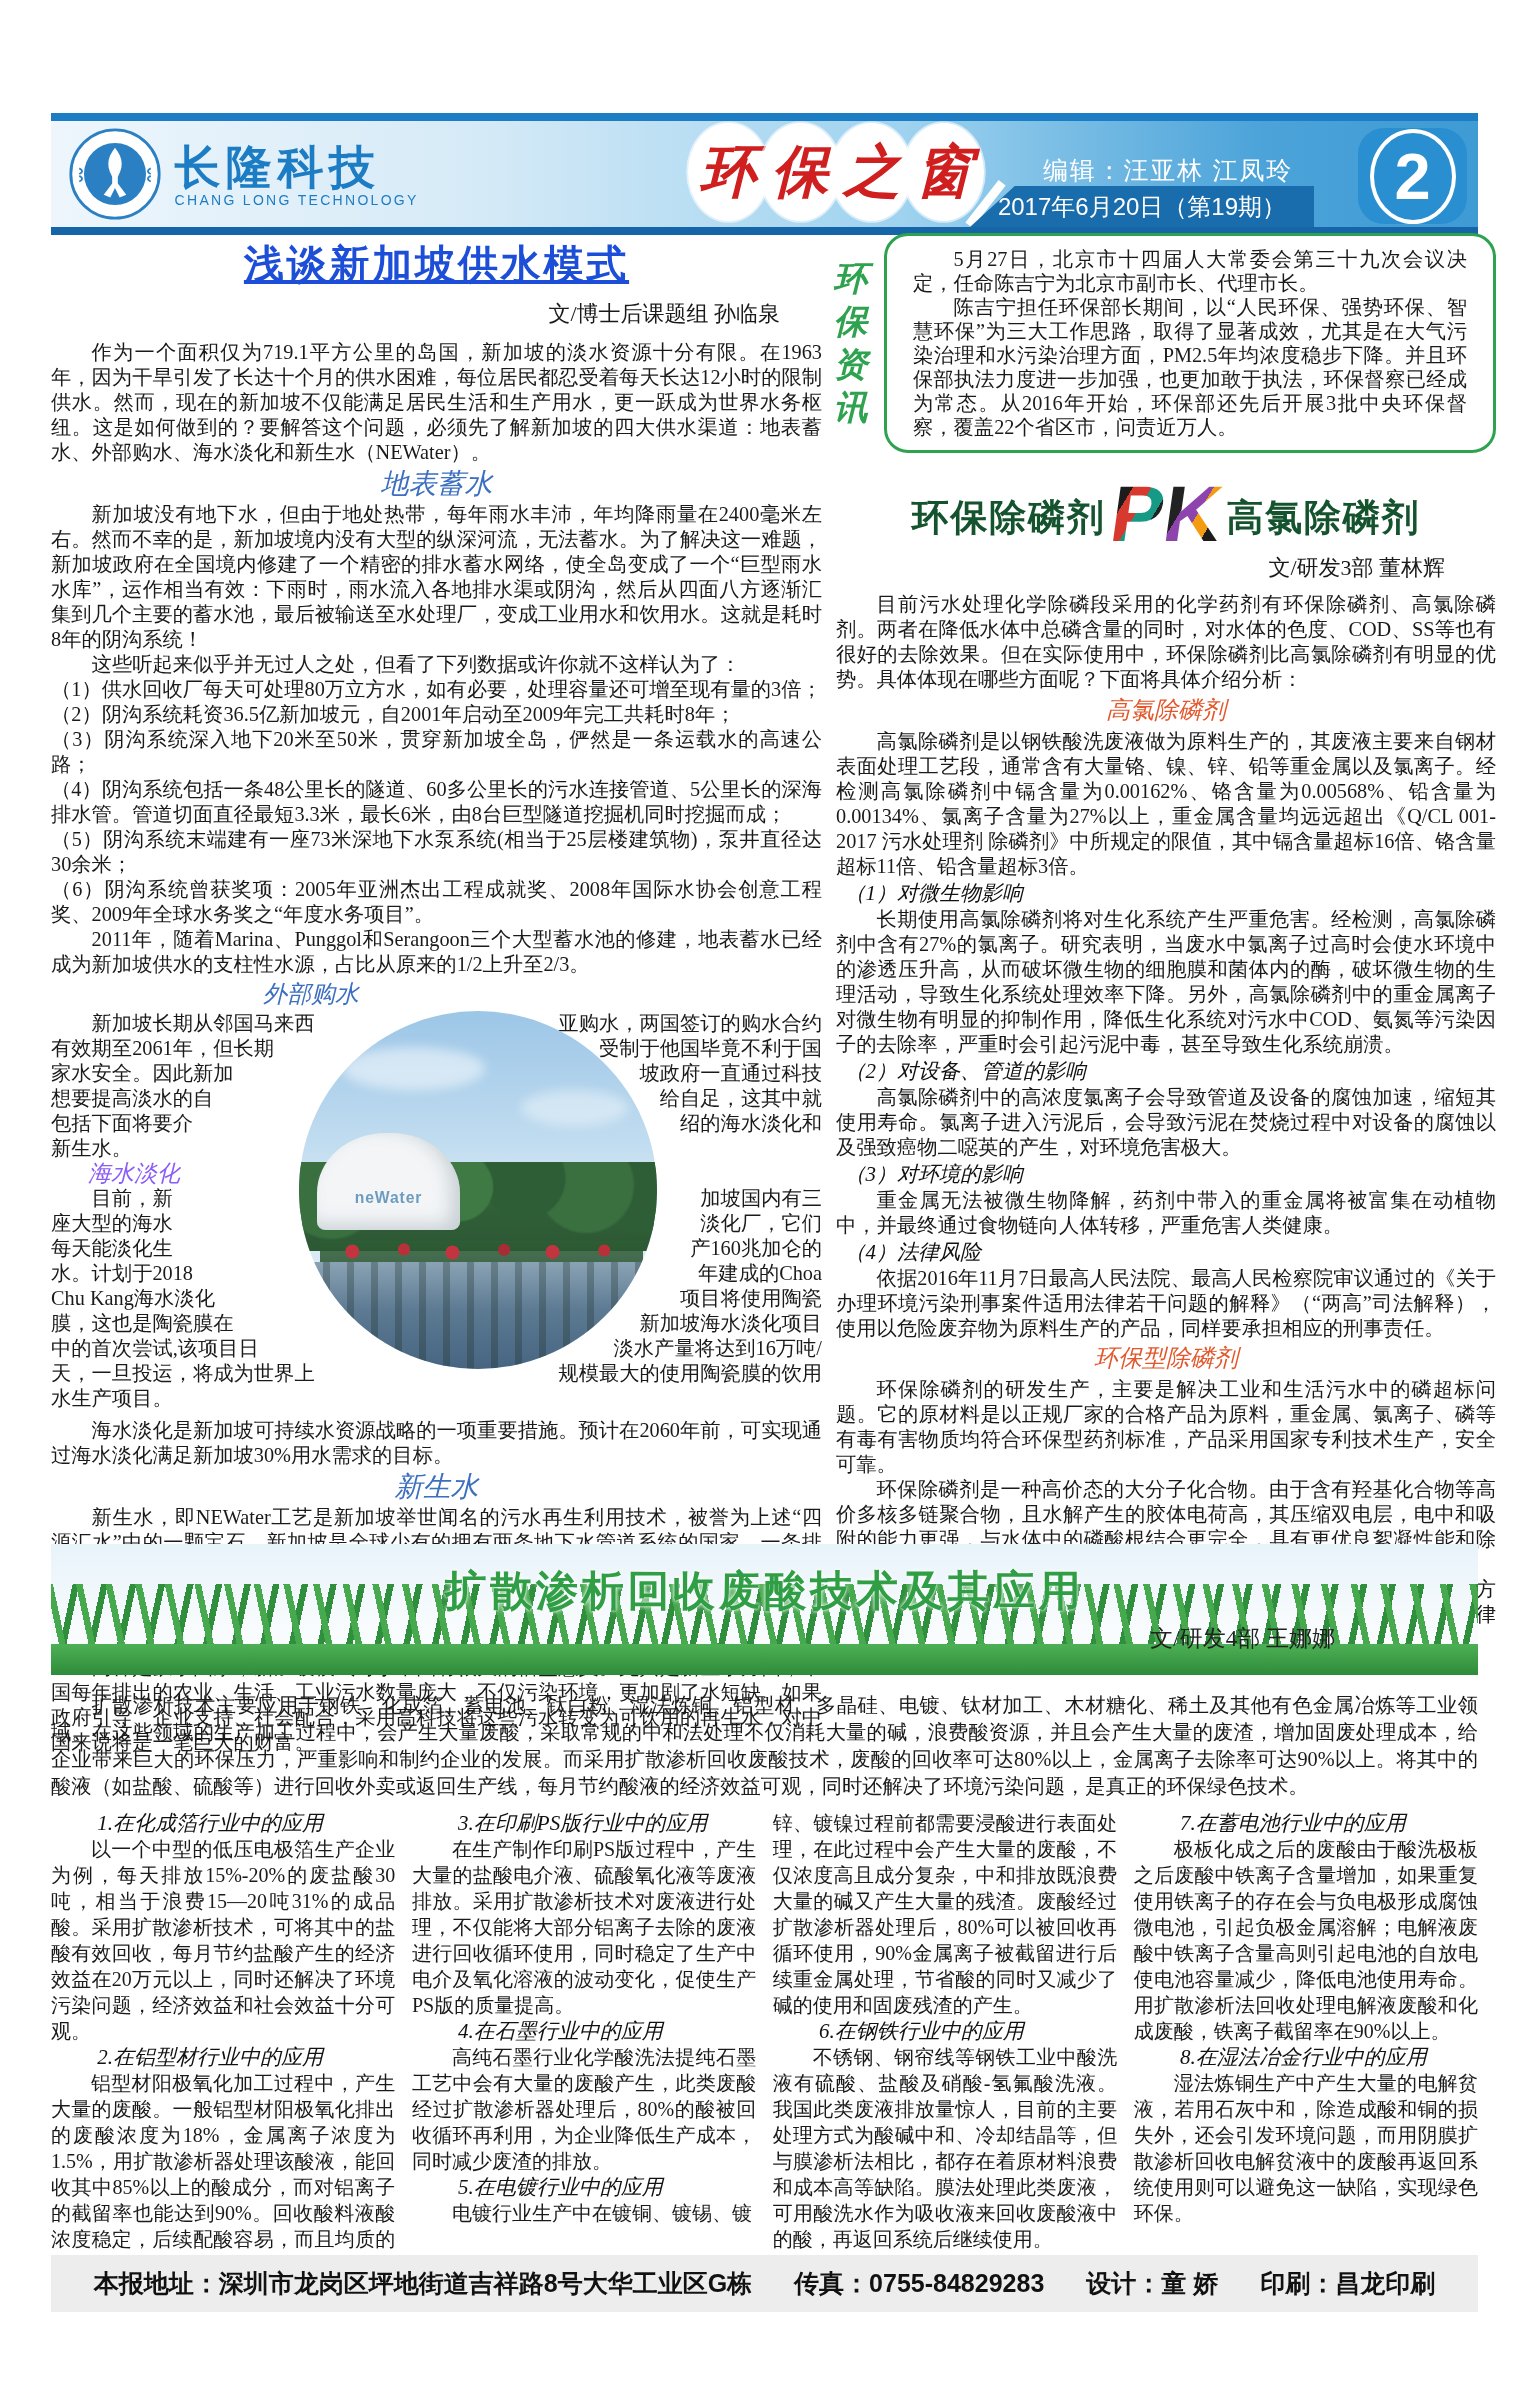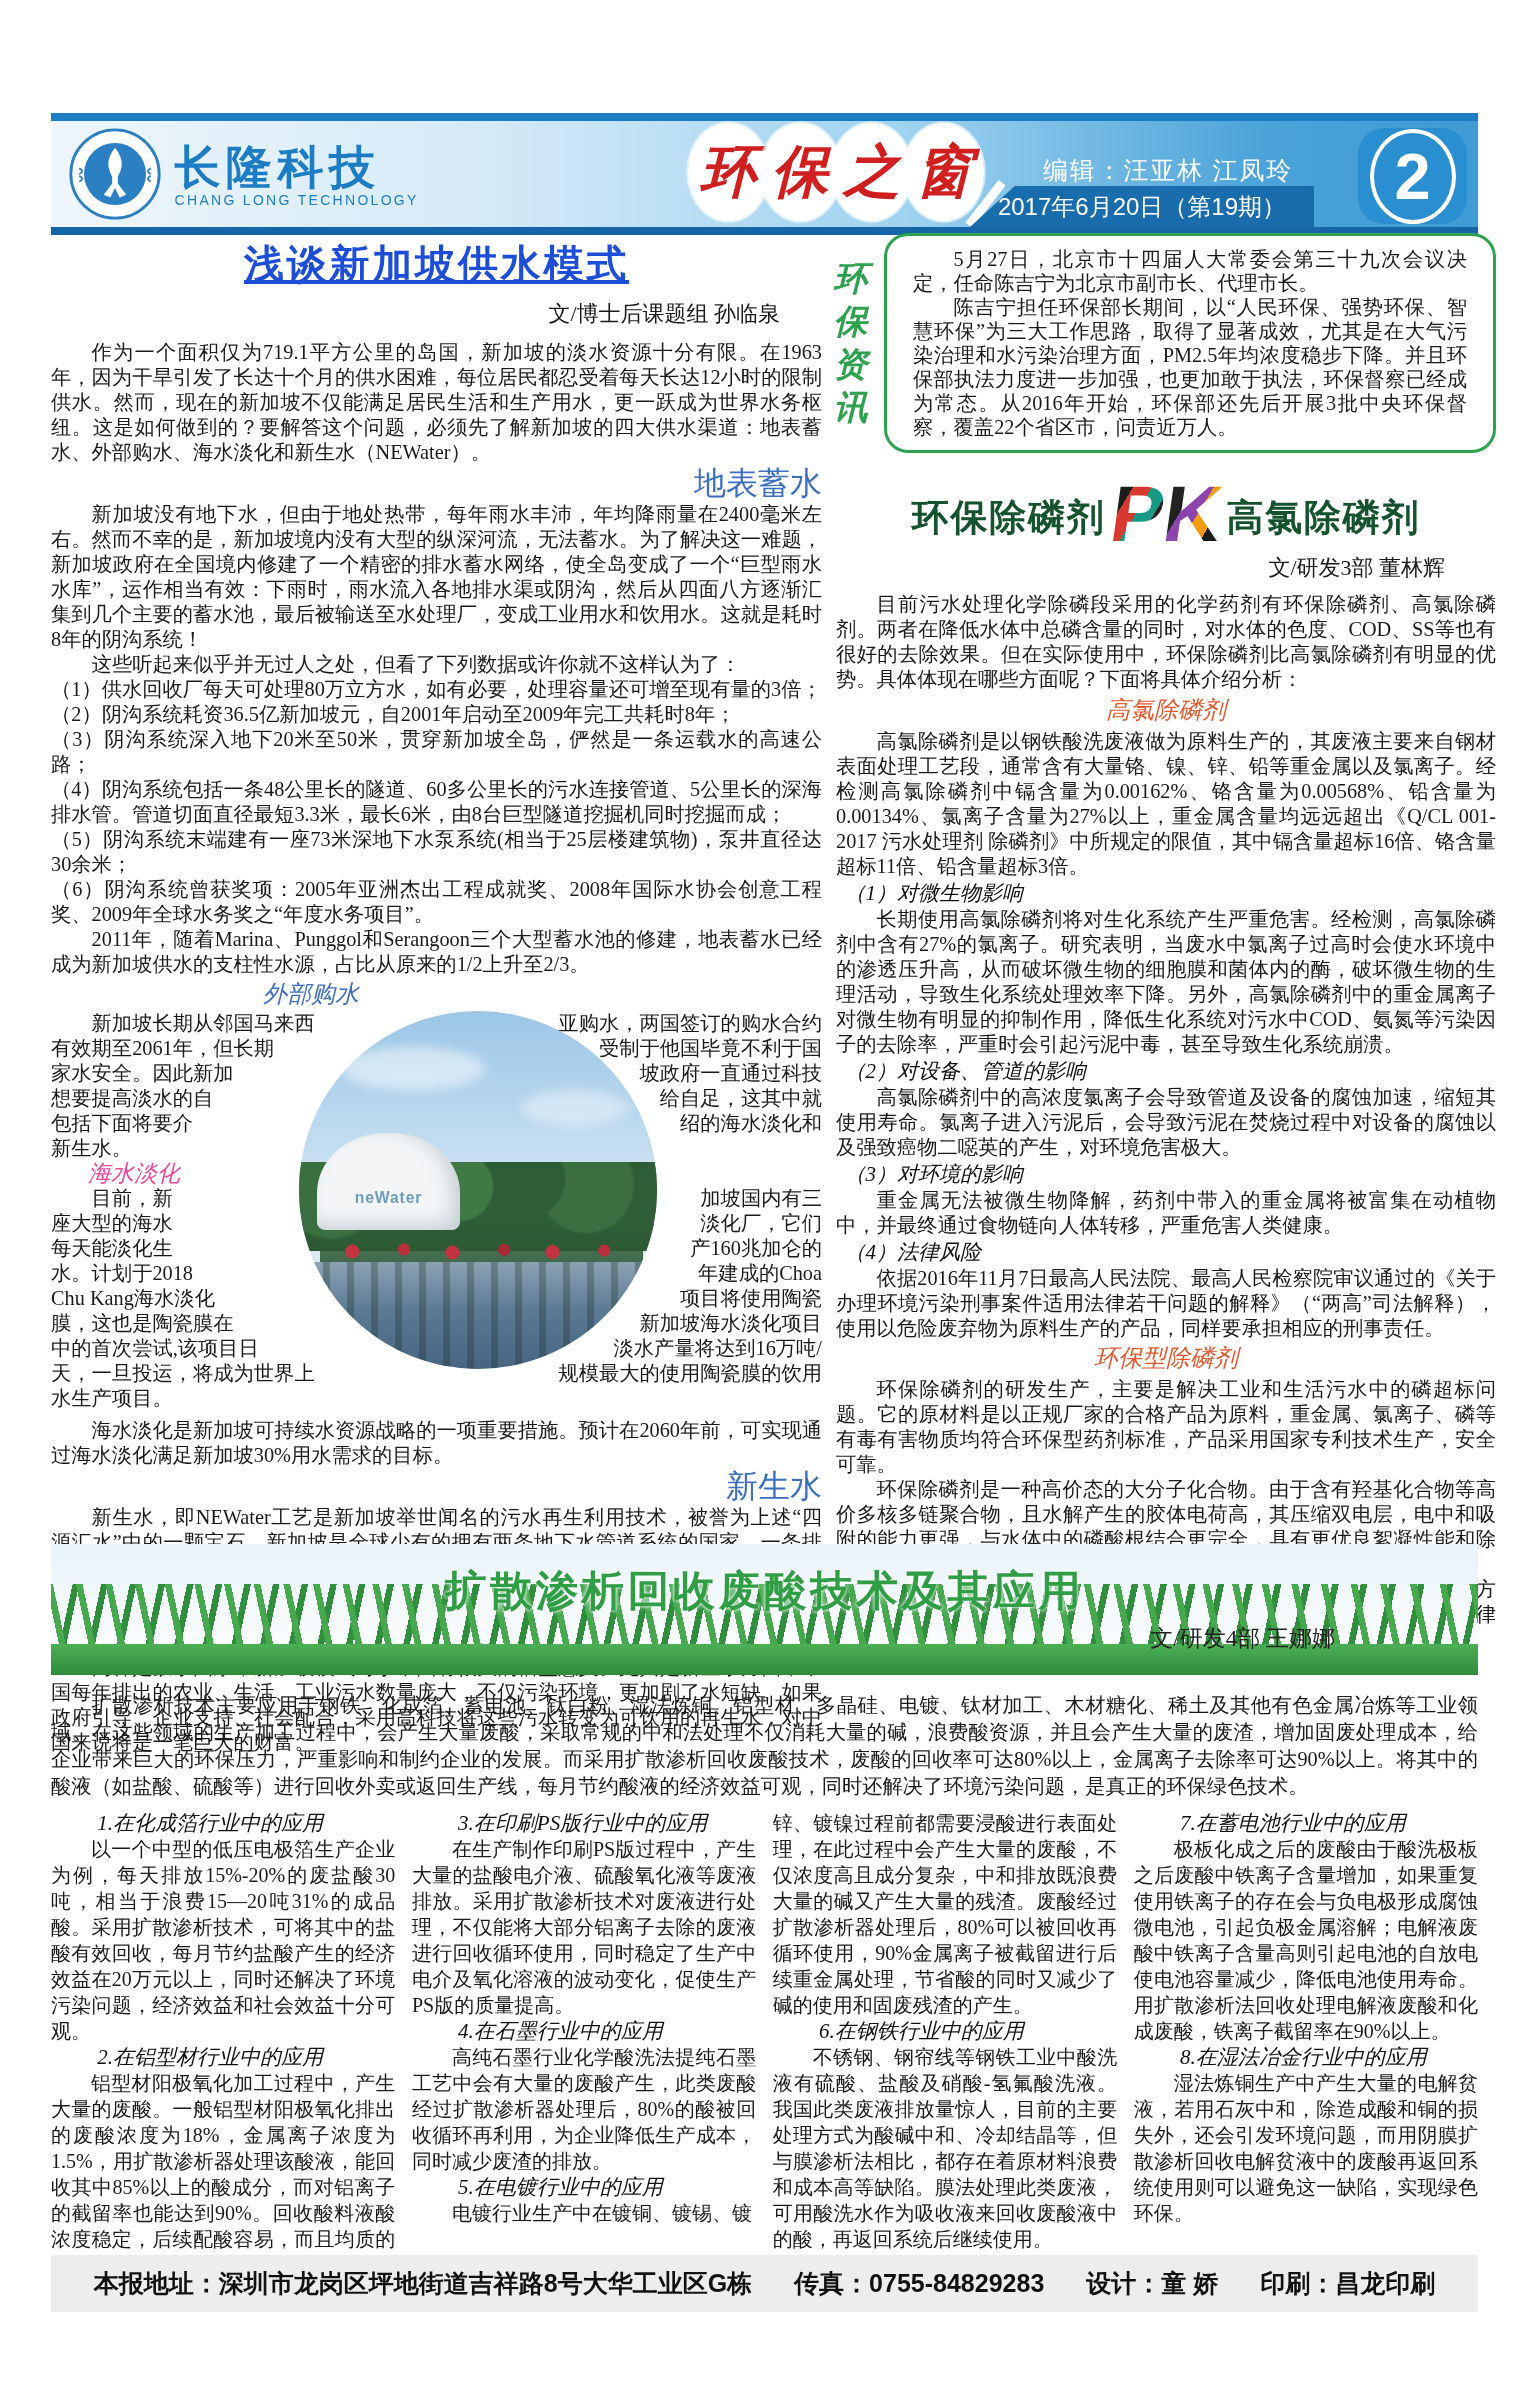--- a/index.html
+++ b/index.html
@@ -27,33 +27,33 @@
             font-family:"Liberation Sans",sans-serif;display:flex;align-items:center;justify-content:center;}
   .hdr-slash{position:absolute;right:488px;bottom:-3.7px;width:9.2px;height:54px;background:#fff;
              transform:rotate(38deg);}
   .page-num{position:absolute;right:11px;top:7.4px;width:109px;height:96px;background:#2a8fd0;
             border-radius:26px;display:flex;align-items:center;justify-content:center;}
   .page-num-ring{width:78px;height:87px;border:4.6px solid #fff;border-radius:50%;
             display:flex;align-items:center;justify-content:center;}
   .page-num-ring span{color:#fff;font-size:65px;font-weight:bold;font-family:"Liberation Sans",sans-serif;}
   
   .para{font-size:20.3px;line-height:25px;text-align:justify;text-indent:2em;margin:0;}
-  .sec-hdr{font-size:32px;line-height:33px;color:#3c6fc0;text-align:right;margin:1.8px 0;}
+  .sec-hdr{font-size:28px;line-height:33px;font-style:italic;color:#3c6fc0;text-align:center;margin:1.8px 0;}
   
   .colL{position:absolute;left:51px;top:233px;width:771px;}
   .a1-title{font-family:"Liberation Sans",sans-serif;font-weight:bold;font-size:40px;
             color:#1d4ed8;text-align:center;letter-spacing:2.8px;margin:3.7px 0 7.4px 0;text-decoration:underline;}
   .a1-byline{text-align:right;padding-right:42px;font-size:22px;margin-bottom:11px;}
   .items p{font-size:20.3px;line-height:25px;text-align:justify;text-indent:0;margin:0;}
   .wrap-sec{position:relative;height:440px;margin-top:1.8px;}
   .wrap-hdr{position:absolute;left:212px;top:0;font-size:24px;font-style:italic;color:#3c6fc0;}
   .wl-left{position:absolute;left:0;top:33px;}
   .wl-right{position:absolute;right:0;top:33px;text-align:right;}
   .wl-left .ln,.wl-right .ln{font-size:20.3px;line-height:25px;min-height:25px;white-space:nowrap;}
-  .wl-hdr{font-size:23px;line-height:25px;font-style:italic;color:#ec4899;padding-left:37px;}
+  .wl-hdr{font-size:23px;line-height:25px;font-style:italic;color:#8b5cf6;padding-left:37px;}
   
   .circle-photo{position:absolute;left:248px;top:33px;width:358px;height:358px;border-radius:50%;
         overflow:hidden;background:linear-gradient(#9cc6e7 0%,#c2ddf0 38%,#d9eaf5 52%);}
   .cp-cloud1{position:absolute;left:12%;top:10%;width:40%;height:12%;background:#fff;opacity:.5;
         border-radius:50%;filter:blur(5.5px);}
   .cp-cloud2{position:absolute;right:8%;top:22%;width:30%;height:10%;background:#fff;opacity:.4;
         border-radius:50%;filter:blur(5.5px);}
   .cp-trees{position:absolute;left:-4%;right:-4%;top:42%;height:25%;
         background:
           radial-gradient(circle at 12% 30%,#3a7040 0 14%,transparent 15%),

